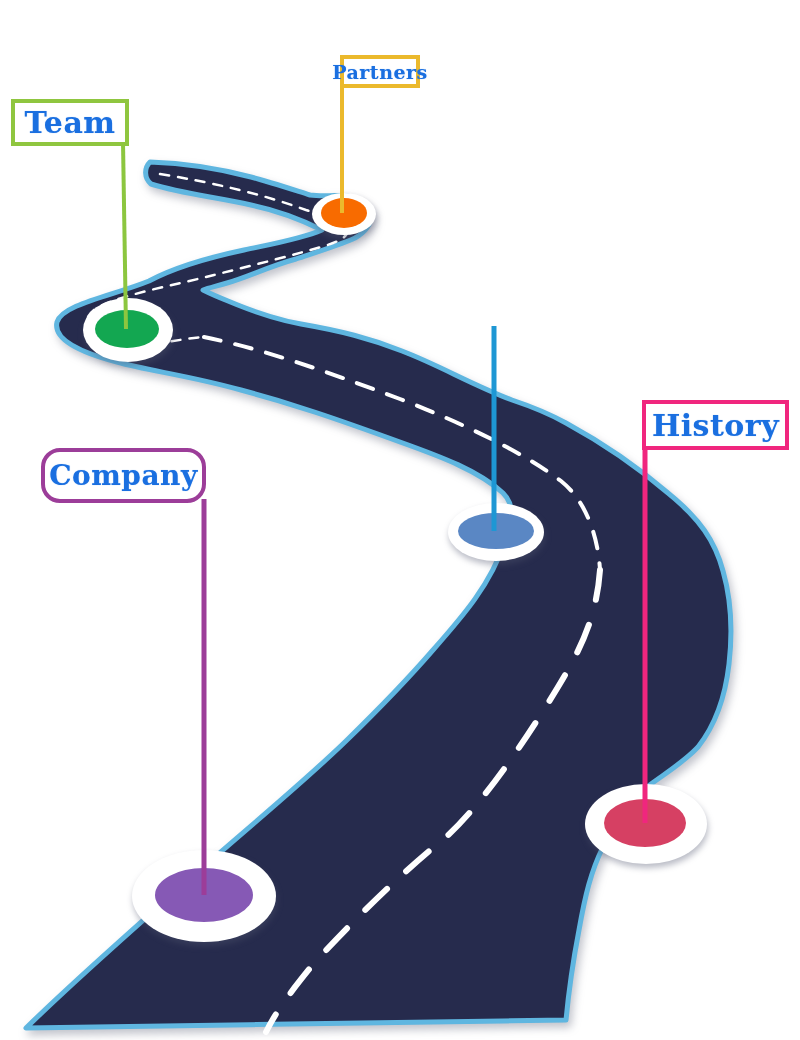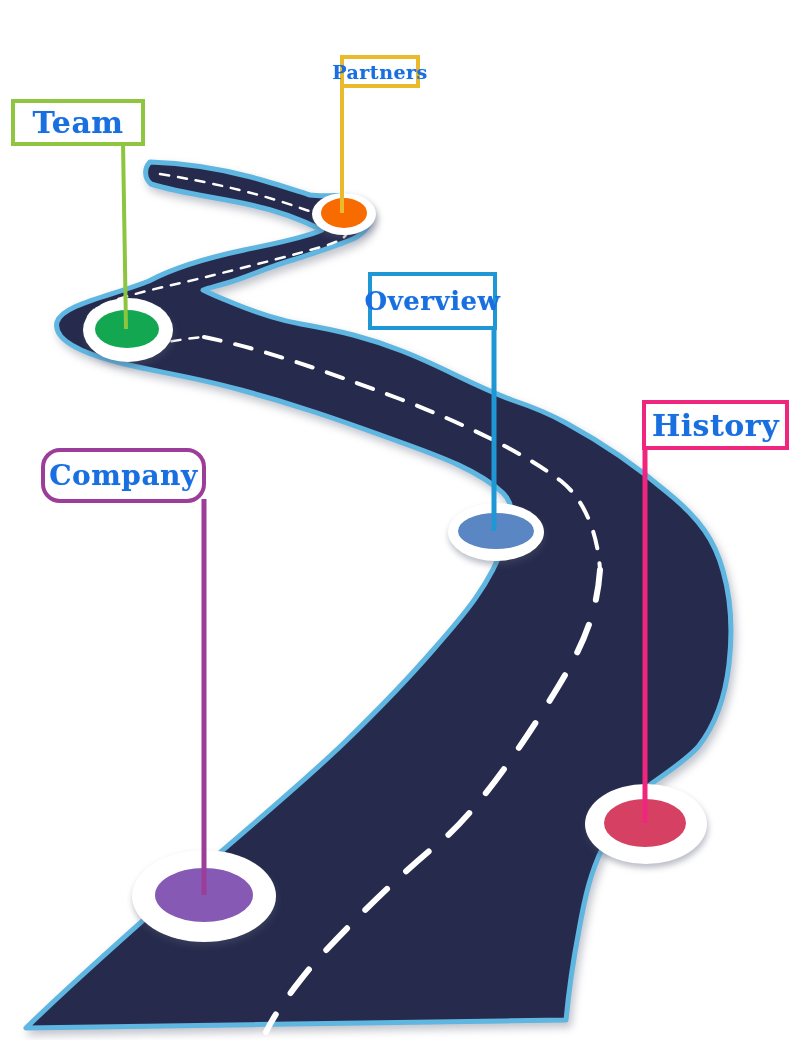--- a/index.html
+++ b/index.html
@@ -22,21 +22,21 @@
     background: #ffffff;
     border: 4px solid #c4b5fd;
     display: flex;
     align-items: center;
     justify-content: center;
     font-weight: bold;
     letter-spacing: 0.5px;
     z-index: 5;
     text-shadow: 0 0 1px rgba(20,110,230,0.4);
   }
-  .label-team     { left: 11px;  top: 99px;  width: 134px; height: 47px; font-size: 30px; }
+  .label-team     { left: 11px;  top: 99px;  width: 118px; height: 47px; font-size: 30px; }
   .label-partners { left: 340px; top: 55px;  width: 80px;  height: 33px; font-size: 19px; }
   .label-overview { left: 368px; top: 272px; width: 129px; height: 58px; font-size: 26px; }
   .label-company  { left: 41px;  top: 448px; width: 165px; height: 55px; font-size: 28px; }
   .label-history  { left: 642px; top: 400px; width: 147px; height: 50px; font-size: 30px; }
 </style>
 </head>
 <body>
 
 <div class="stage">
 
@@ -113,19 +113,18 @@
     <line stroke-width="4" x1="342" y1="84" x2="342" y2="213" stroke="#EBB92C"></line>
     <line stroke-width="5" x1="494" y1="326" x2="494" y2="531" stroke="#1E97D4"></line>
     <line stroke-width="5" x1="204" y1="499" x2="204" y2="895" stroke="#9C3D99"></line>
     <line stroke-width="5" x1="645" y1="446" x2="645" y2="823" stroke="#F0267E"></line>
   </svg>
 
   <div class="label label-team" style="border-color: rgb(143, 198, 63); color: rgb(26, 111, 224);">Team</div>
 
   <div class="label label-partners" style="border-color: rgb(235, 185, 44); color: rgb(26, 111, 224);">Partners</div>
 
-  <div class="label label-overview" style="border-color: rgb(30, 151, 212); color: rgb(26, 111, 224);">Overview</div>
 
   <div class="label label-company" style="border-color: rgb(156, 61, 153); color: rgb(26, 111, 224); border-radius: 19px;">Company</div>
 
   <div class="label label-history" style="border-color: rgb(240, 38, 126); color: rgb(26, 111, 224);">History</div>
 
 </div>
 
 </body></html>

